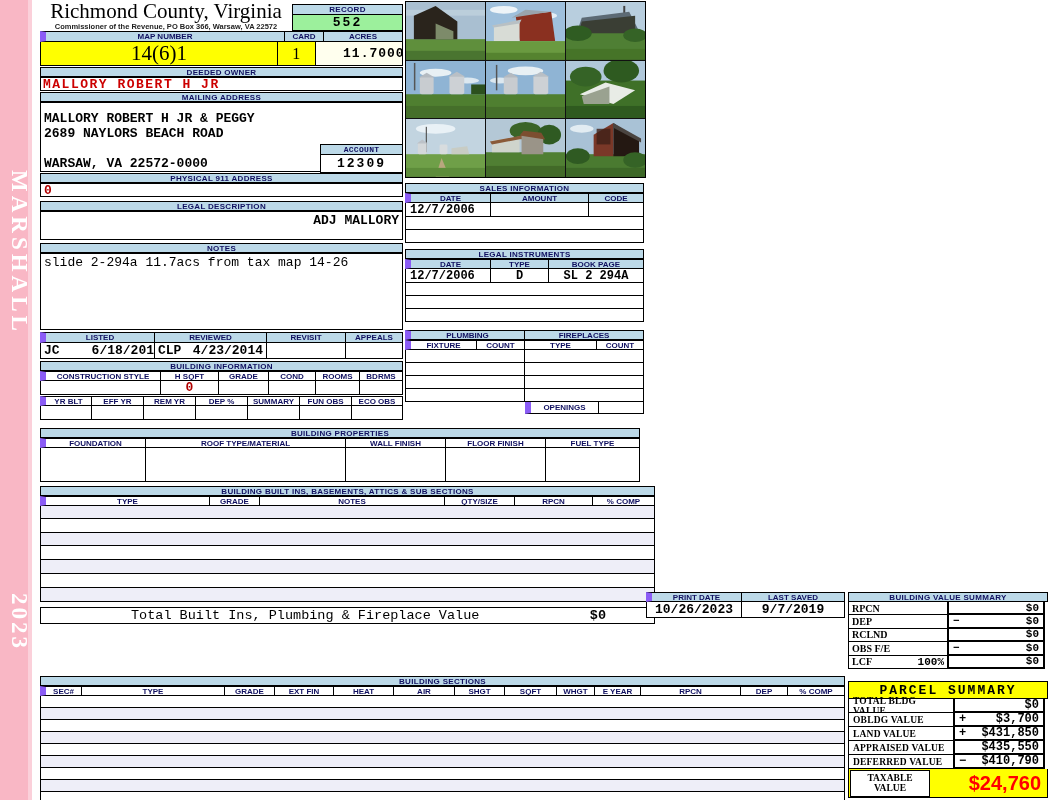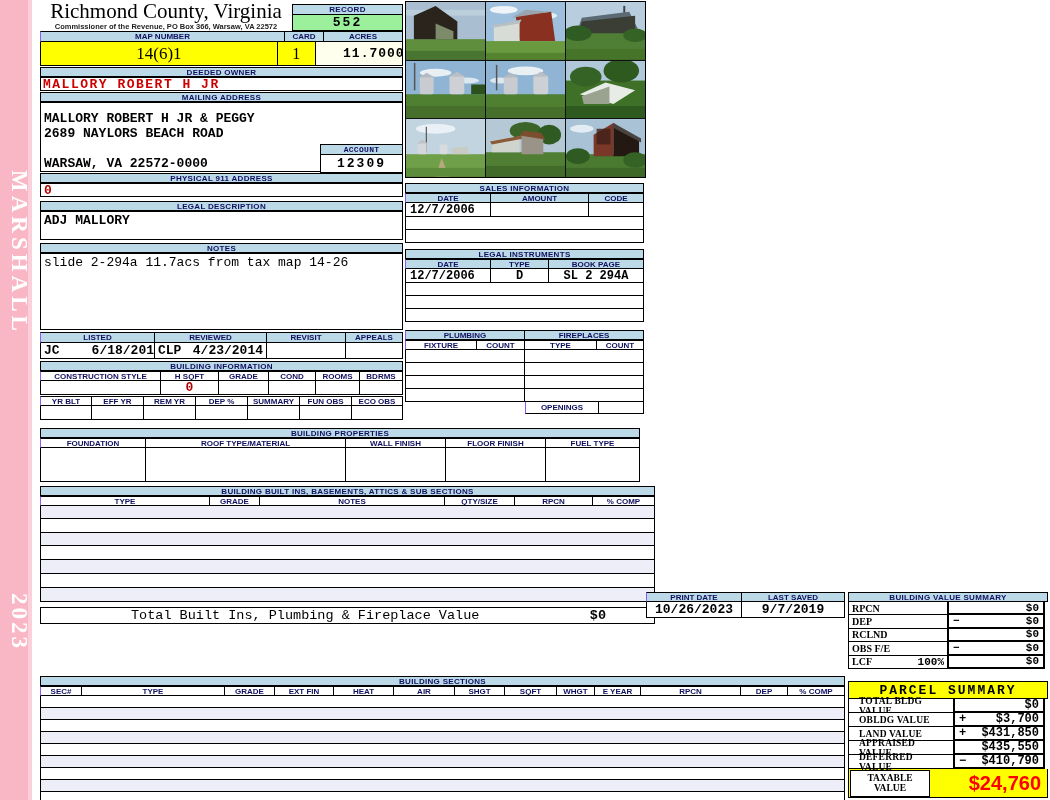--- a/index.html
+++ b/index.html
@@ -15,21 +15,21 @@
   .vtext.marshall { top:160px; height:185px; font-size:23px; letter-spacing:4px; }
   .vtext.year { top:572px; height:100px; font-size:23px; letter-spacing:3px; }
 
   
   .abs { position:absolute; }
   .bar { background:#BCD9E8; border:1px solid #000; color:#101060; font-size:8px; font-weight:bold;
          display:flex; align-items:center; justify-content:center; letter-spacing:.3px; white-space:nowrap; }
   .hrow { display:flex; }
   .hcell { background:#BCD9E8; border:1px solid #000; border-left:none; color:#101060; font-size:8px; font-weight:bold;
            display:flex; align-items:center; justify-content:center; white-space:nowrap; overflow:hidden; }
-  .hcell:first-child { border-left:1px solid #8b5cf6; }
+  .hcell:first-child { border-left:6px solid #8b5cf6; }
   .vrow { display:flex; }
   .vcell { background:#fff; border:1px solid #000; border-left:none; border-top:none;
            font-family:"Liberation Mono", monospace; font-size:12.5px; font-weight:bold;
            display:flex; align-items:center; white-space:nowrap; overflow:hidden; }
   .vcell:first-child { border-left:1px solid #000; }
   .center { justify-content:center; }
   .redtxt { color:#B00000; }
   .fillrow { display:flex; border:1px solid #000; border-top:none; background:#fff; }
   .fillrow.alt { background:#EEEEF8; }
 
@@ -40,21 +40,21 @@
 
   
   .bvs-row { display:flex; height:13.4px; }
   .bvs-label { width:100px; background:#fff; border:1px solid #000; border-top:none; font-family:"Liberation Serif", serif;
                font-size:10px; font-weight:bold; display:flex; align-items:center; padding:0 3px; justify-content:space-between; }
   .bvs-val { width:98px; background:#fff; border:2px solid #000; border-top:none; margin-left:-1px;
              font-family:"Liberation Mono", monospace; font-size:11px; font-weight:bold;
              display:flex; align-items:center; justify-content:space-between; padding:0 4px; }
   .ps-row { display:flex; height:14px; }
   .ps-label { width:106px; background:#fff; border:1px solid #000; border-top:none; font-family:"Liberation Serif", serif;
-              font-size:9.5px; font-weight:bold; display:flex; align-items:center; padding:0 10px; letter-spacing:.2px; }
+              font-size:9.5px; font-weight:bold; display:flex; align-items:center; padding:0 4px; letter-spacing:.2px; }
   .ps-val { width:92px; background:#fff; border:2px solid #000; border-top:none; margin-left:-1px;
             font-family:"Liberation Mono", monospace; font-size:12px; font-weight:bold;
             display:flex; align-items:center; justify-content:space-between; padding:0 4px; }
 </style>
 </head>
 <body>
 
 <div class="page">
 
   <div class="sidebar">
@@ -73,21 +73,21 @@
     <div style="height:16px; background:#9CF09C; border:1px solid #000; border-top:none; display:flex; align-items:center; justify-content:center; font-family:'Liberation Mono',monospace; font-size:13px; font-weight:bold; letter-spacing:2px;">552</div>
   </div>
 
   <div class="abs" style="left:40px; top:31px; width:363px;">
     <div class="hrow" style="height:11px;">
       <div class="hcell" style="width:245px;">MAP NUMBER</div>
       <div class="hcell" style="width:39px;">CARD</div>
       <div class="hcell" style="width:79px;">ACRES</div>
     </div>
     <div class="vrow" style="height:24px;">
-      <div class="vcell center" style="width:245px; background:#FFFF00; font-family:'Liberation Serif',serif; font-size:17px; font-weight:normal;">14(6)1</div>
+      <div class="vcell center" style="width:245px; background:#FFFF00; font-family:'Liberation Serif',serif; font-size:21px; font-weight:normal;">14(6)1</div>
       <div class="vcell center" style="width:39px; background:#FFFF00; font-family:'Liberation Serif',serif; font-size:16px; font-weight:normal;">1</div>
       <div class="vcell center" style="width:89px; background:#FFFFEE; font-size:13px; letter-spacing:1px;padding-left:30px;">11.7000</div>
     </div>
   </div>
 
   <div class="abs bar" style="left:40px; top:67px; width:363px; height:10px;">DEEDED OWNER</div>
   <div class="abs vcell" style="left:40px; top:77px; width:363px; height:14px; border:1px solid #000; color:#CC0000; font-size:13px; letter-spacing:1.5px; padding-left:2px;">MALLORY ROBERT H JR</div>
 
   <div class="abs bar" style="left:40px; top:92px; width:363px; height:10px;">MAILING ADDRESS</div>
   <div class="abs" style="left:40px; top:102px; width:363px; height:70px; background:#fff; border:1px solid #000; font-family:'Liberation Mono',monospace; font-size:13px; font-weight:bold; padding:8px 3px;">
@@ -98,21 +98,21 @@
     <div class="abs" style="right:-1px; top:41px; width:83px;">
       <div class="bar" style="height:11px;">ACCOUNT</div>
       <div style="height:18px; background:#fff; border:1px solid #000; border-top:none; display:flex; align-items:center; justify-content:center; font-size:13px; letter-spacing:2px;">12309</div>
     </div>
   </div>
 
   <div class="abs bar" style="left:40px; top:173px; width:363px; height:10px;">PHYSICAL 911 ADDRESS</div>
   <div class="abs vcell redtxt" style="left:40px; top:183px; width:363px; height:14px; border:1px solid #000; padding-left:3px; font-size:13px;">0</div>
 
   <div class="abs bar" style="left:40px; top:201px; width:363px; height:10px;">LEGAL DESCRIPTION</div>
-  <div class="abs" style="left:40px; top:211px; width:363px; height:29px; background:#fff; border:1px solid #000; font-family:'Liberation Mono',monospace; font-size:13px; font-weight:bold; padding:1px 3px;">ADJ MALLORY</div>
+  <div class="abs" style="left:40px; top:211px; width:363px; height:29px; background:#fff; border:1px solid #000; font-family:'Liberation Mono',monospace; font-size:13px; font-weight:bold; padding:1px 3px;text-align:right;">ADJ MALLORY</div>
 
   <div class="abs bar" style="left:40px; top:243px; width:363px; height:10px;">NOTES</div>
   <div class="abs" style="left:40px; top:253px; width:363px; height:77px; background:#fff; border:1px solid #000; font-family:'Liberation Mono',monospace; font-size:13px; font-weight:normal; padding:1px 3px;">slide 2-294a 11.7acs from tax map 14-26</div>
 
   <div class="abs photos">
     <svg viewBox="0 0 80 59" preserveAspectRatio="none">
       <rect width="80" height="40" fill="#a9bfd1"></rect>
         <rect y="8" width="80" height="6" fill="#c3d4e0" opacity=".7"></rect>
       <rect y="38" width="80" height="21" fill="#5f8f3c"></rect>
       <polygon points="8,38 8,14 30,4 52,20 52,38" fill="#2a241c"></polygon>

